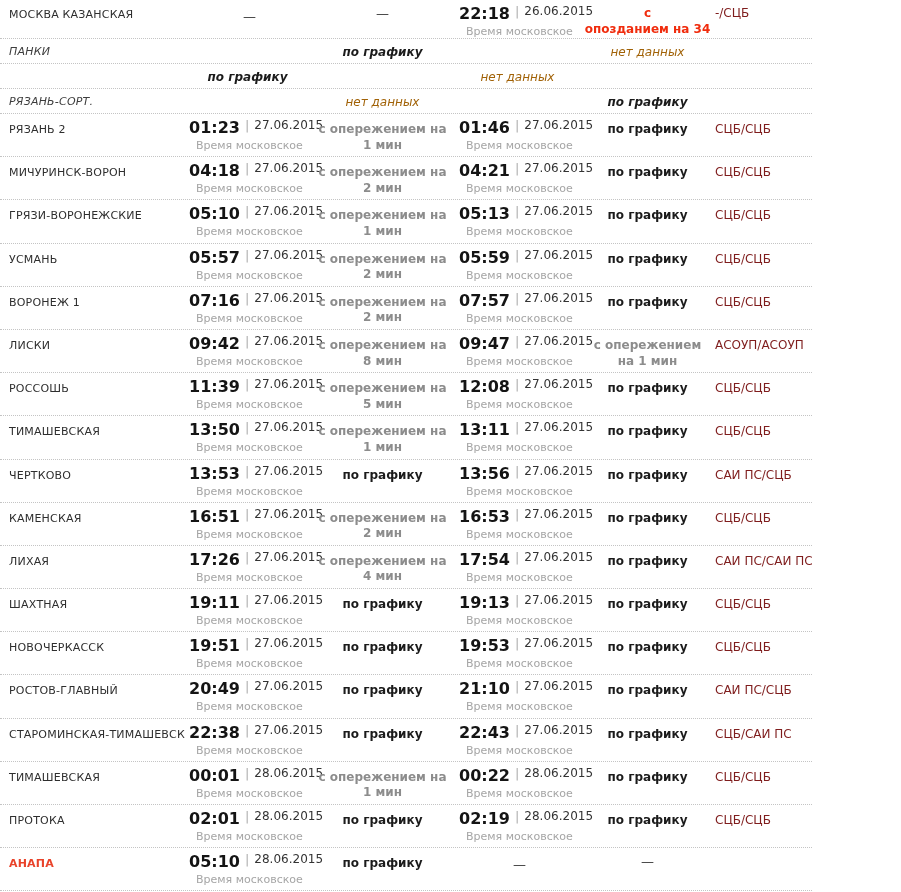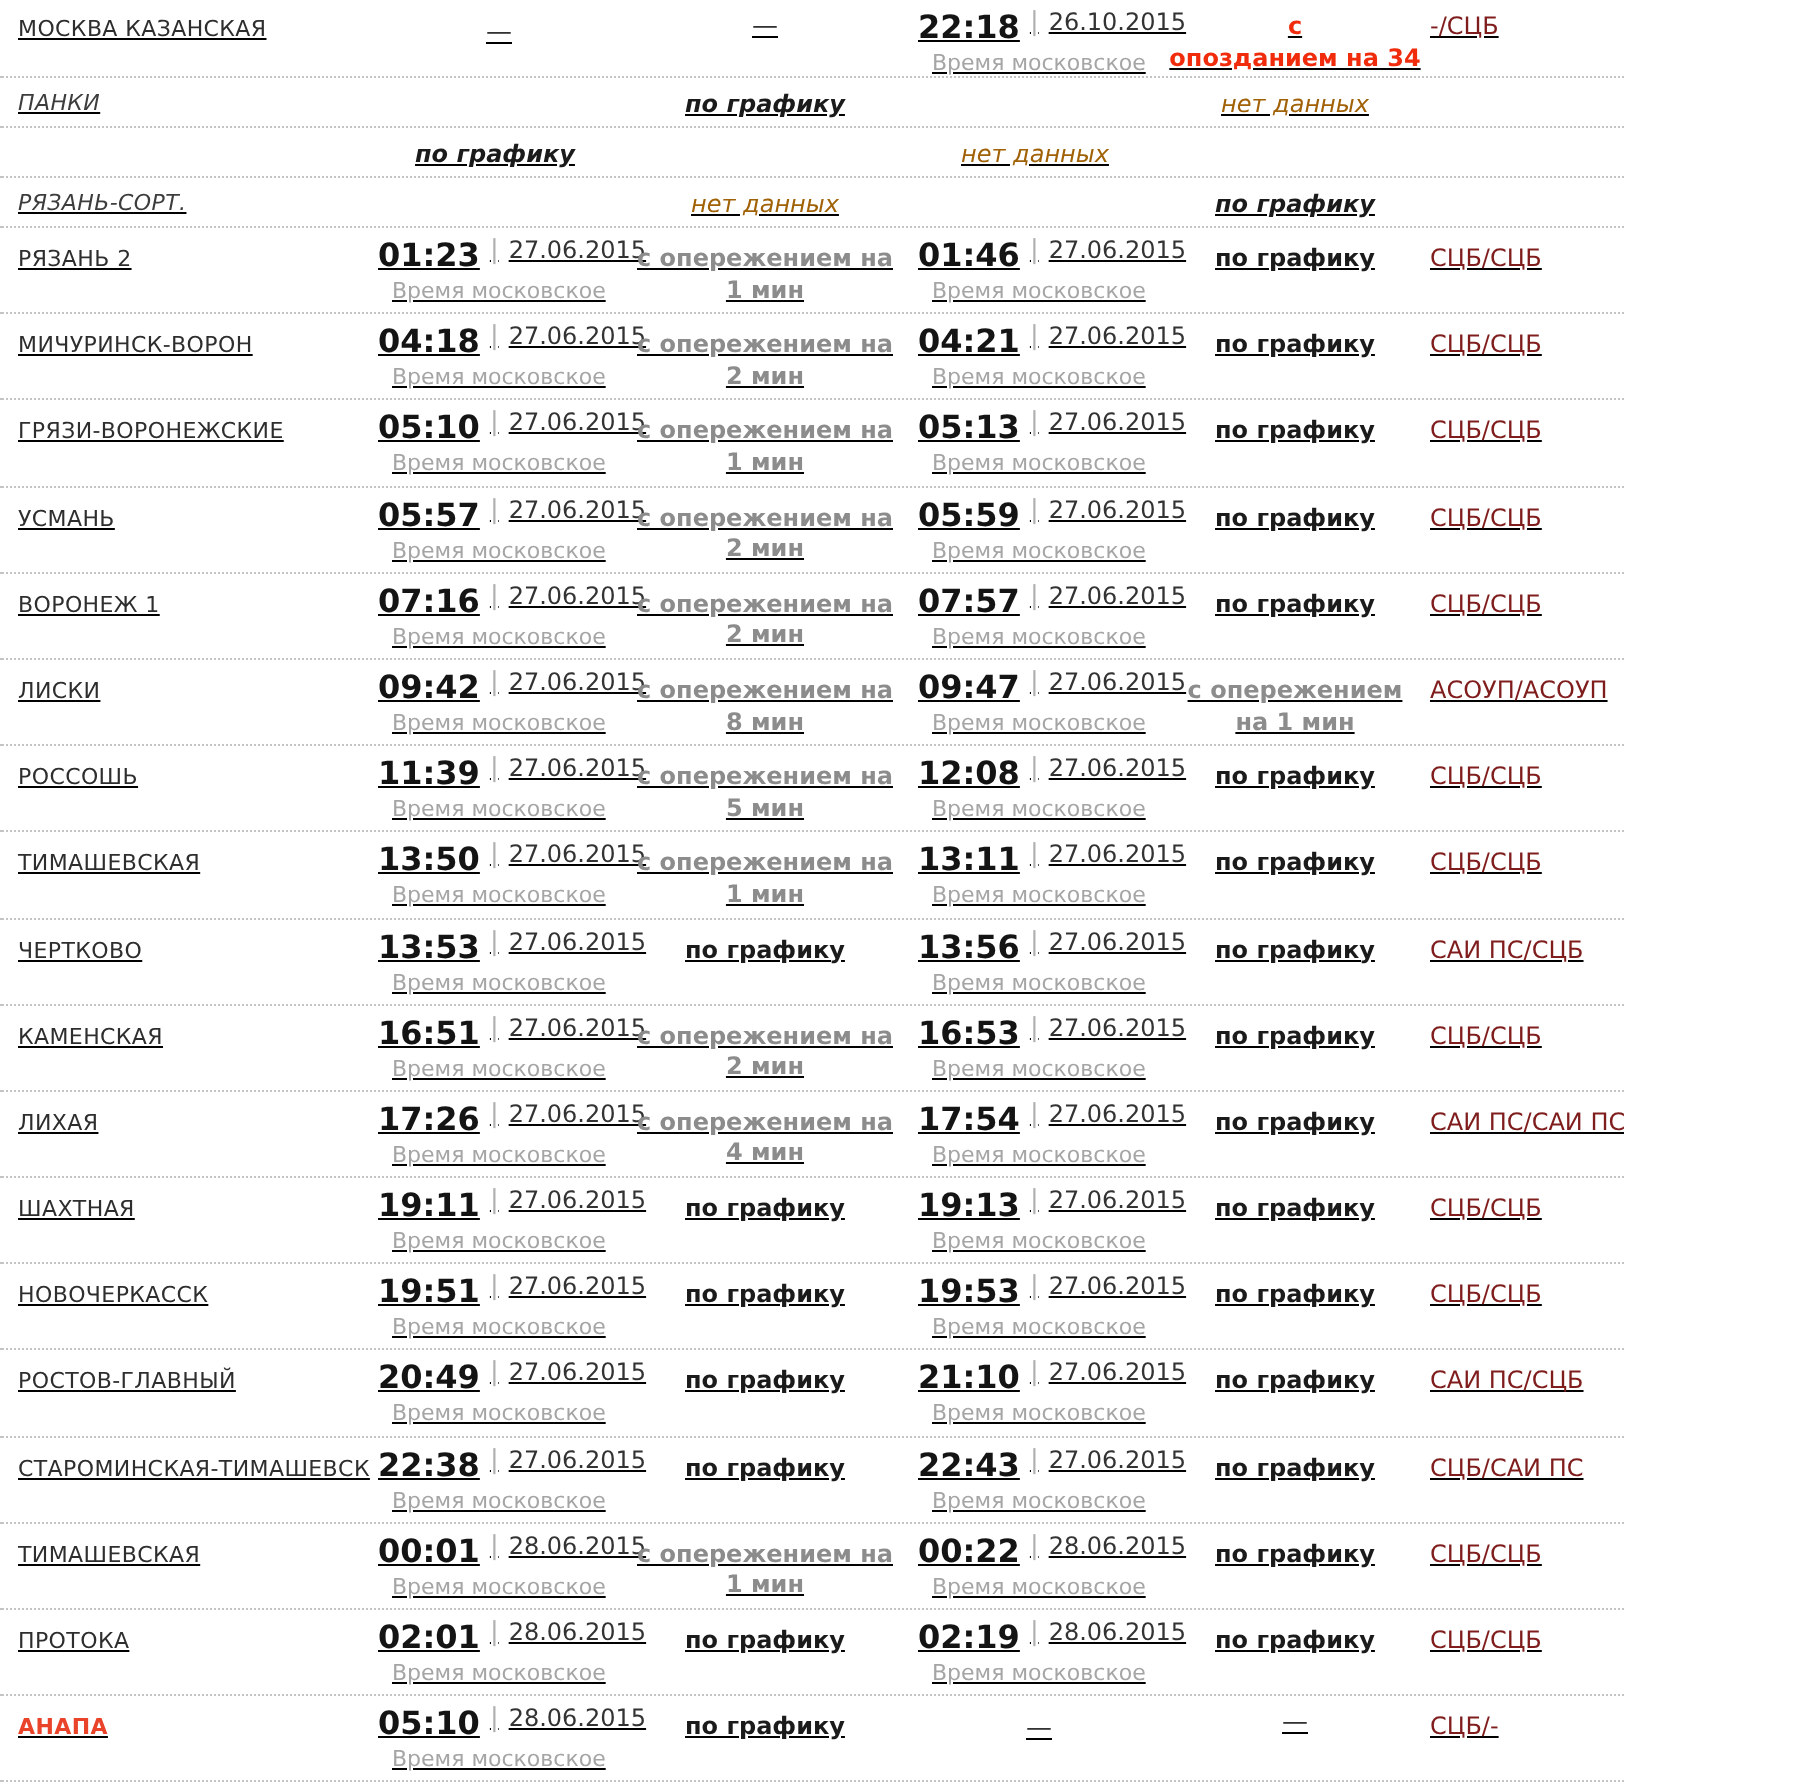--- a/index.html
+++ b/index.html
@@ -1,17 +1,17 @@
 <!DOCTYPE html>
 <html><head>
 <meta charset="utf-8">
 <style>
   html,body{margin:0;padding:0;background:#ffffff;}
   body{font-family:"DejaVu Sans","Liberation Sans",sans-serif;width:901px;}
-  .table{width:812px;text-decoration:underline;}
+  .table{width:812px;}
   .row{
     display:grid;
     grid-template-columns:185px 125px 145px 125px 135px 186px;
     border-bottom:1px dotted #c4c4c4;
     box-sizing:border-box;
     height:43.2px;
     overflow:hidden;
   }
   .style-first{height:39px;}
   .style-pass{height:25px;}
@@ -59,21 +59,21 @@
     <div class="cell cell-station">МОСКВА КАЗАНСКАЯ</div>
     <div class="cell timecell">
 
       <div class="dash-mark">—</div>
     </div>
     <div class="cell statuscell k-dash">—</div>
     <div class="cell timecell">
       <div class="time-wrap">
         <span class="time">22:18</span>
         <span class="sep">|</span>
-        <span class="date">26.10.2015</span>
+        <span class="date">26.06.2015</span>
       </div>
       <div class="timenote">Время московское</div>
 
     </div>
     <div class="cell statuscell k-late">
           <div>с</div>
           <div>опозданием на 34 мин</div>
         </div>
     <div class="cell codescell">-/СЦБ</div>
   </div>
@@ -563,16 +563,15 @@
       </div>
       <div class="timenote">Время московское</div>
 
     </div>
     <div class="cell statuscell k-ontime">по графику</div>
     <div class="cell timecell">
 
       <div class="dash-mark">—</div>
     </div>
     <div class="cell statuscell k-dash">—</div>
-    <div class="cell codescell">СЦБ/-</div>
   </div>
 </div>
 </div>
 
 </body></html>

